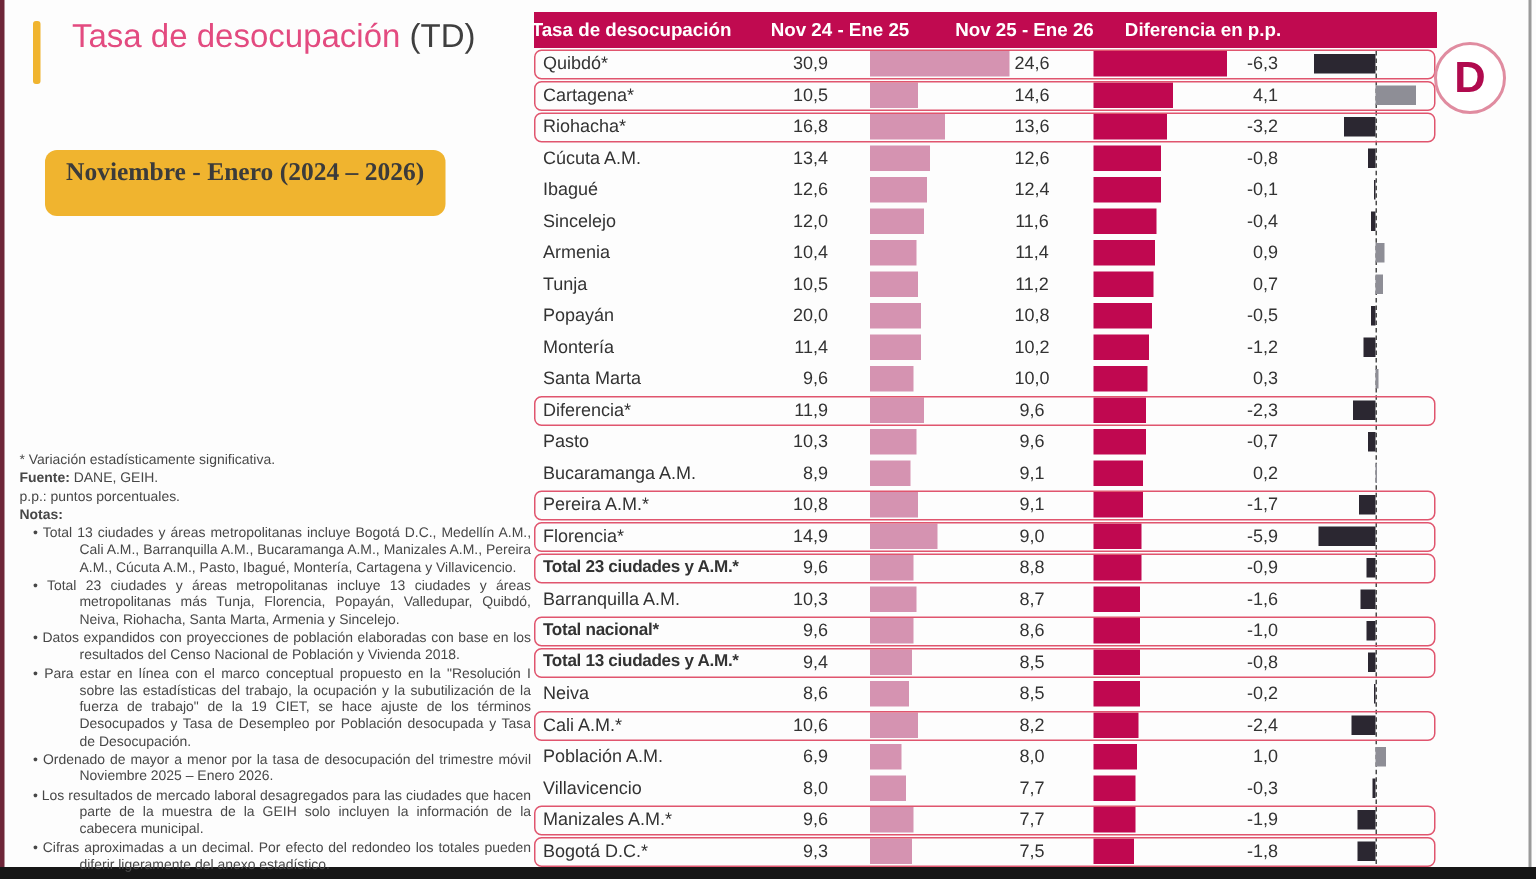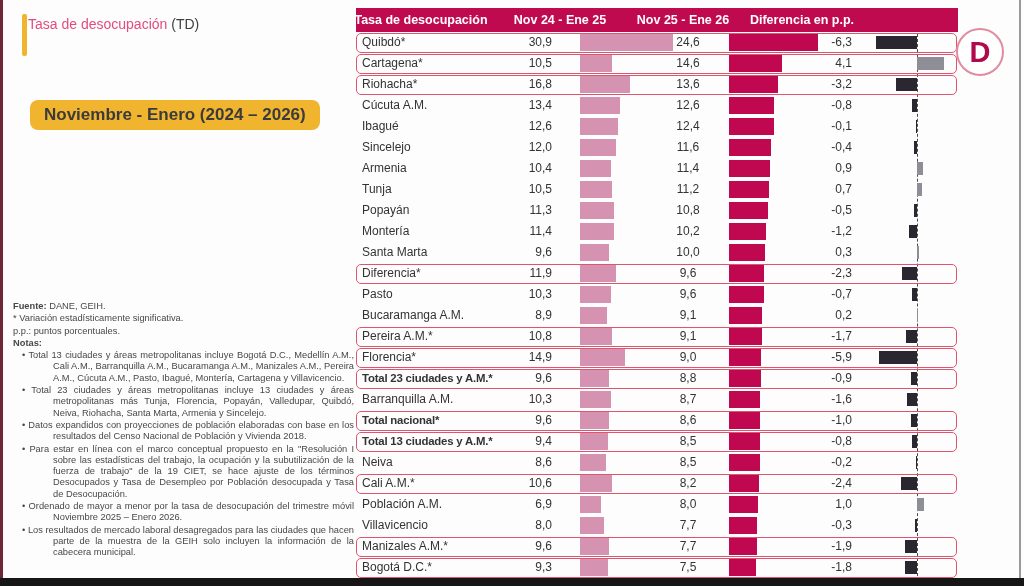--- a/index.html
+++ b/index.html
@@ -6,24 +6,24 @@
   #page{position:relative;width:1024px;height:586px;background:#fdfdfd;overflow:hidden;
         font-family:"Liberation Sans", sans-serif;}
 
   
   .left-edge{position:absolute;left:0;top:0;width:3px;height:586px;background:#6e2639;}
   .right-edge{position:absolute;left:1019px;top:0;width:2px;height:586px;background:#9a9a9a;}
   .bottom-bar{position:absolute;left:0;top:578px;width:1024px;height:8px;background:#161616;}
 
   
   .accent-bar{position:absolute;left:22px;top:14px;width:5px;height:42px;background:var(--accent);border-radius:2px;}
-  .title{position:absolute;left:28px;top:10px;font-size:14px;line-height:28px;color:var(--text_dark);}
+  .title{position:absolute;left:48px;top:10px;font-size:22px;line-height:28px;color:var(--text_dark);}
   .title .pink{color:var(--title_pink);}
-  .badge{position:absolute;left:30px;top:100px;height:30px;line-height:30px;padding:0 14px;
-         background:var(--accent);border-radius:8px;font-size:17px;font-weight:bold;color:#3b3b3b;white-space:nowrap;}
+  .badge{position:absolute;left:30px;top:100px;height:44px;line-height:30px;padding:0 14px;
+         background:var(--accent);border-radius:8px;font-size:17px;font-weight:bold;color:#3b3b3b;white-space:nowrap;font-family:Liberation Serif, serif;}
 
   
   .footnotes{position:absolute;left:13px;top:301px;width:341px;font-size:9.3px;line-height:11.3px;color:#474747;}
   .fn-line{margin-bottom:1px;}
   .fn-bold{font-weight:bold;}
   .note{padding-left:40px;text-indent:-31px;text-align:justify;margin-bottom:1px;}
   .note::before{content:"• ";}
 
   
   .table{position:absolute;left:356px;top:8px;width:602px;}
@@ -61,30 +61,31 @@
   <div class="bottom-bar"></div>
 
   <div class="accent-bar"></div>
   <div class="title">
     <span class="pink">Tasa de desocupación</span><span> (TD)</span><br>
     <br>
   </div>
   <div class="badge">Noviembre - Enero (2024 – 2026)</div>
 
   <div class="footnotes">
+    <div class="fn-line">* Variación estadísticamente significativa.</div>
     <div class="fn-line"><span class="fn-bold">Fuente:</span><span> DANE, GEIH.</span></div>
-    <div class="fn-line">* Variación estadísticamente significativa.</div>
     <div class="fn-line">p.p.: puntos porcentuales.</div>
     <div class="fn-line fn-bold">Notas:</div>
     <div class="note">Total 13 ciudades y áreas metropolitanas incluye Bogotá D.C., Medellín A.M., Cali A.M., Barranquilla A.M., Bucaramanga A.M., Manizales A.M., Pereira A.M., Cúcuta A.M., Pasto, Ibagué, Montería, Cartagena y Villavicencio.</div>
     <div class="note">Total 23 ciudades y áreas metropolitanas incluye 13 ciudades y áreas metropolitanas más Tunja, Florencia, Popayán, Valledupar, Quibdó, Neiva, Riohacha, Santa Marta, Armenia y Sincelejo.</div>
     <div class="note">Datos expandidos con proyecciones de población elaboradas con base en los resultados del Censo Nacional de Población y Vivienda 2018.</div>
     <div class="note">Para estar en línea con el marco conceptual propuesto en la "Resolución I sobre las estadísticas del trabajo, la ocupación y la subutilización de la fuerza de trabajo" de la 19 CIET, se hace ajuste de los términos Desocupados y Tasa de Desempleo por Población desocupada y Tasa de Desocupación.</div>
     <div class="note">Ordenado de mayor a menor por la tasa de desocupación del trimestre móvil Noviembre 2025 – Enero 2026.</div>
     <div class="note">Los resultados de mercado laboral desagregados para las ciudades que hacen parte de la muestra de la GEIH solo incluyen la información de la cabecera municipal.</div>
+    <div class="note">Cifras aproximadas a un decimal. Por efecto del redondeo los totales pueden diferir ligeramente del anexo estadístico.</div>
   </div>
 
   <div class="table">
     <div class="thead">
       <span class="th1">Tasa de desocupación</span>
       <span class="th2">Nov 24 - Ene 25</span>
       <span class="th3">Nov 25 - Ene 26</span>
       <span class="th4">Diferencia en p.p.</span>
     </div>
     <div class="tbody">
@@ -156,21 +157,21 @@
     <span class="c-label">Tunja</span>
     <span class="c-v1">10,5</span>
     <div class="bar1" style="width: 31.5px;"></div>
     <span class="c-v2">11,2</span>
     <div class="bar2" style="width: 40.32px;"></div>
     <span class="c-diff">0,7</span>
     <div class="diffbar pos" style="width: 4.55px; left: 561px;"></div>
   </div>
         <div class="row">
     <span class="c-label">Popayán</span>
-    <span class="c-v1">11,3</span>
+    <span class="c-v1">20,0</span>
     <div class="bar1" style="width: 33.9px;"></div>
     <span class="c-v2">10,8</span>
     <div class="bar2" style="width: 38.88px;"></div>
     <span class="c-diff">-0,5</span>
     <div class="diffbar neg" style="width: 3.25px; left: 557.75px;"></div>
   </div>
         <div class="row">
     <span class="c-label">Montería</span>
     <span class="c-v1">11,4</span>
     <div class="bar1" style="width: 34.2px;"></div>

